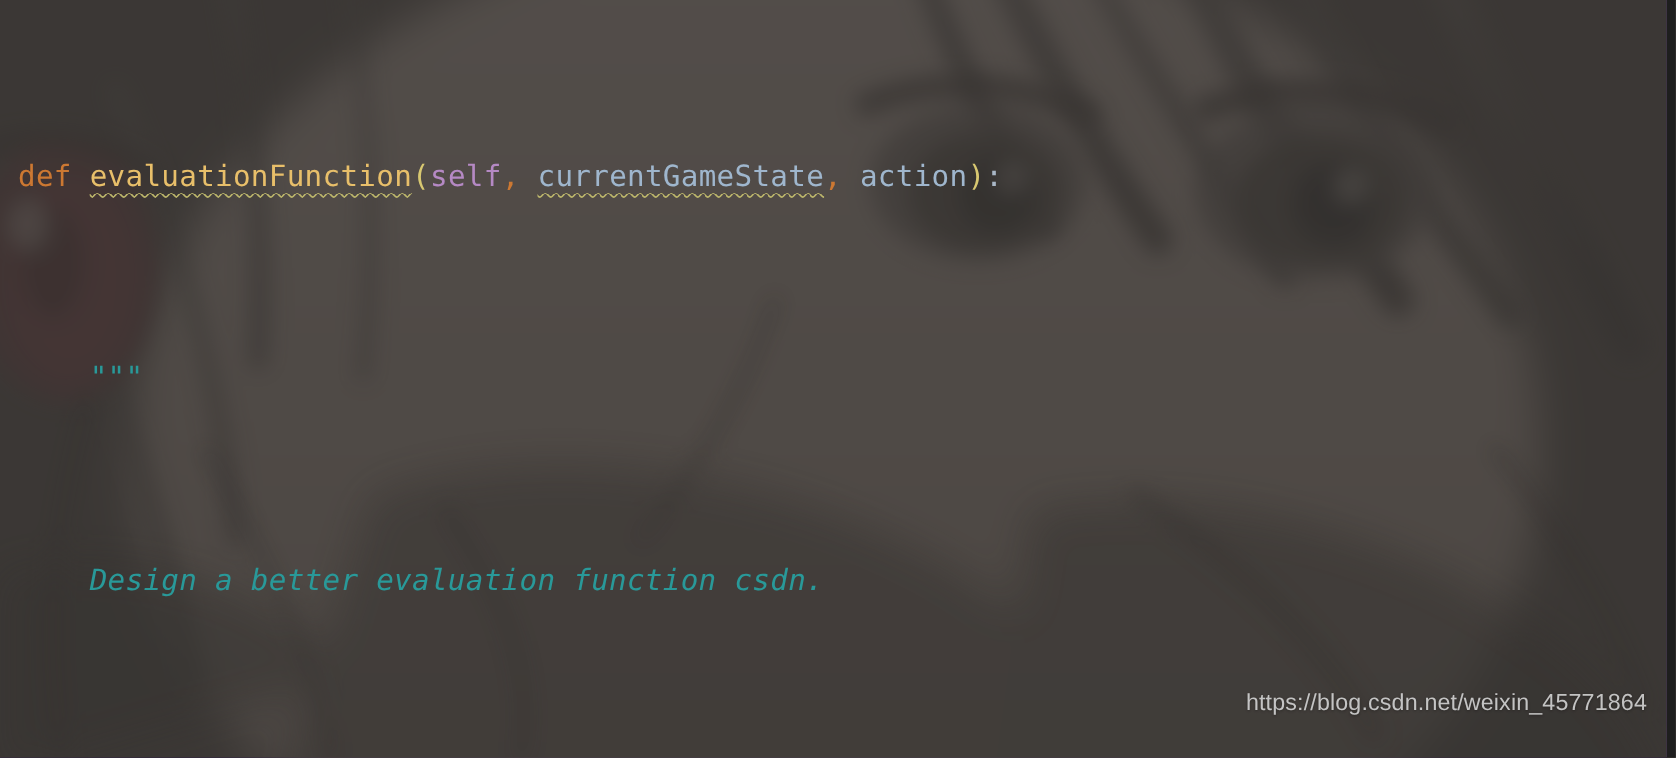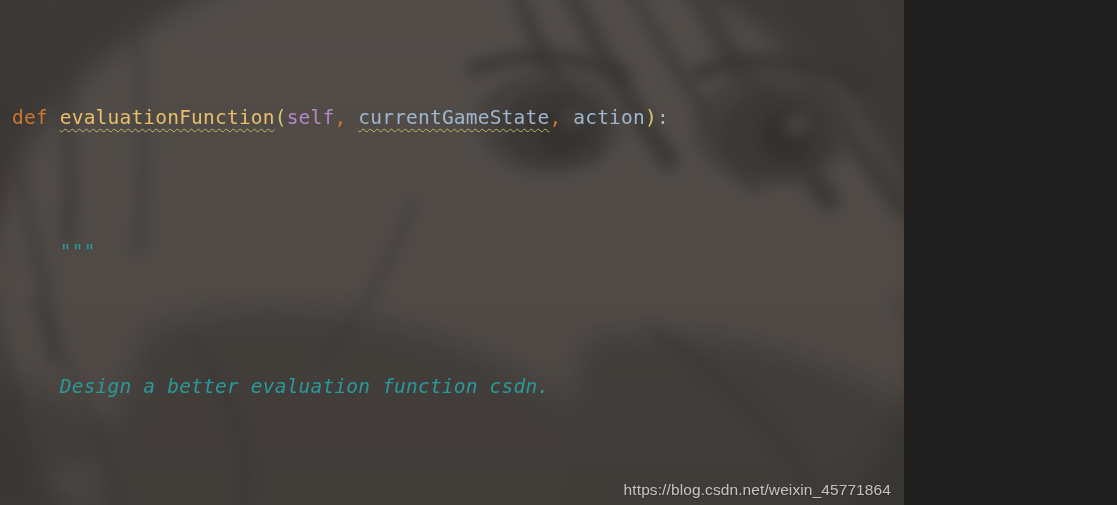--- a/index.html
+++ b/index.html
@@ -4,21 +4,21 @@
 <title>Code Editor Screenshot</title>
 <style>
   html, body {
     margin: 0;
     padding: 0;
     background: #1e1e1e;
   }
 
   #editor-root {
     position: relative;
-    width: 904px;
+    width: 1111px;
     height: 505px;
     overflow: hidden;
     background: #4c1d95;
     font-family: "DejaVu Sans Mono", "Liberation Mono", monospace;
   }
 
   
   #bg-art {
     position: absolute;
     inset: 0;
@@ -71,21 +71,21 @@
     text-decoration-style: wavy;
     text-decoration-color: #bdb76b;
     text-underline-offset: 4px;
     text-decoration-thickness: 1px;
   }
 
   
   #watermark {
     position: absolute;
     right: 13px;
-    bottom: 6px;
+    bottom: 27px;
     z-index: 3;
     color: #cfcfcf;
     font-family: "Liberation Sans", "DejaVu Sans", sans-serif;
     font-size: 15.5px;
     letter-spacing: 0.1px;
     opacity: 0.92;
     text-shadow: 0 1px 2px rgba(0,0,0,0.35);
   }
 </style>
 </head>

